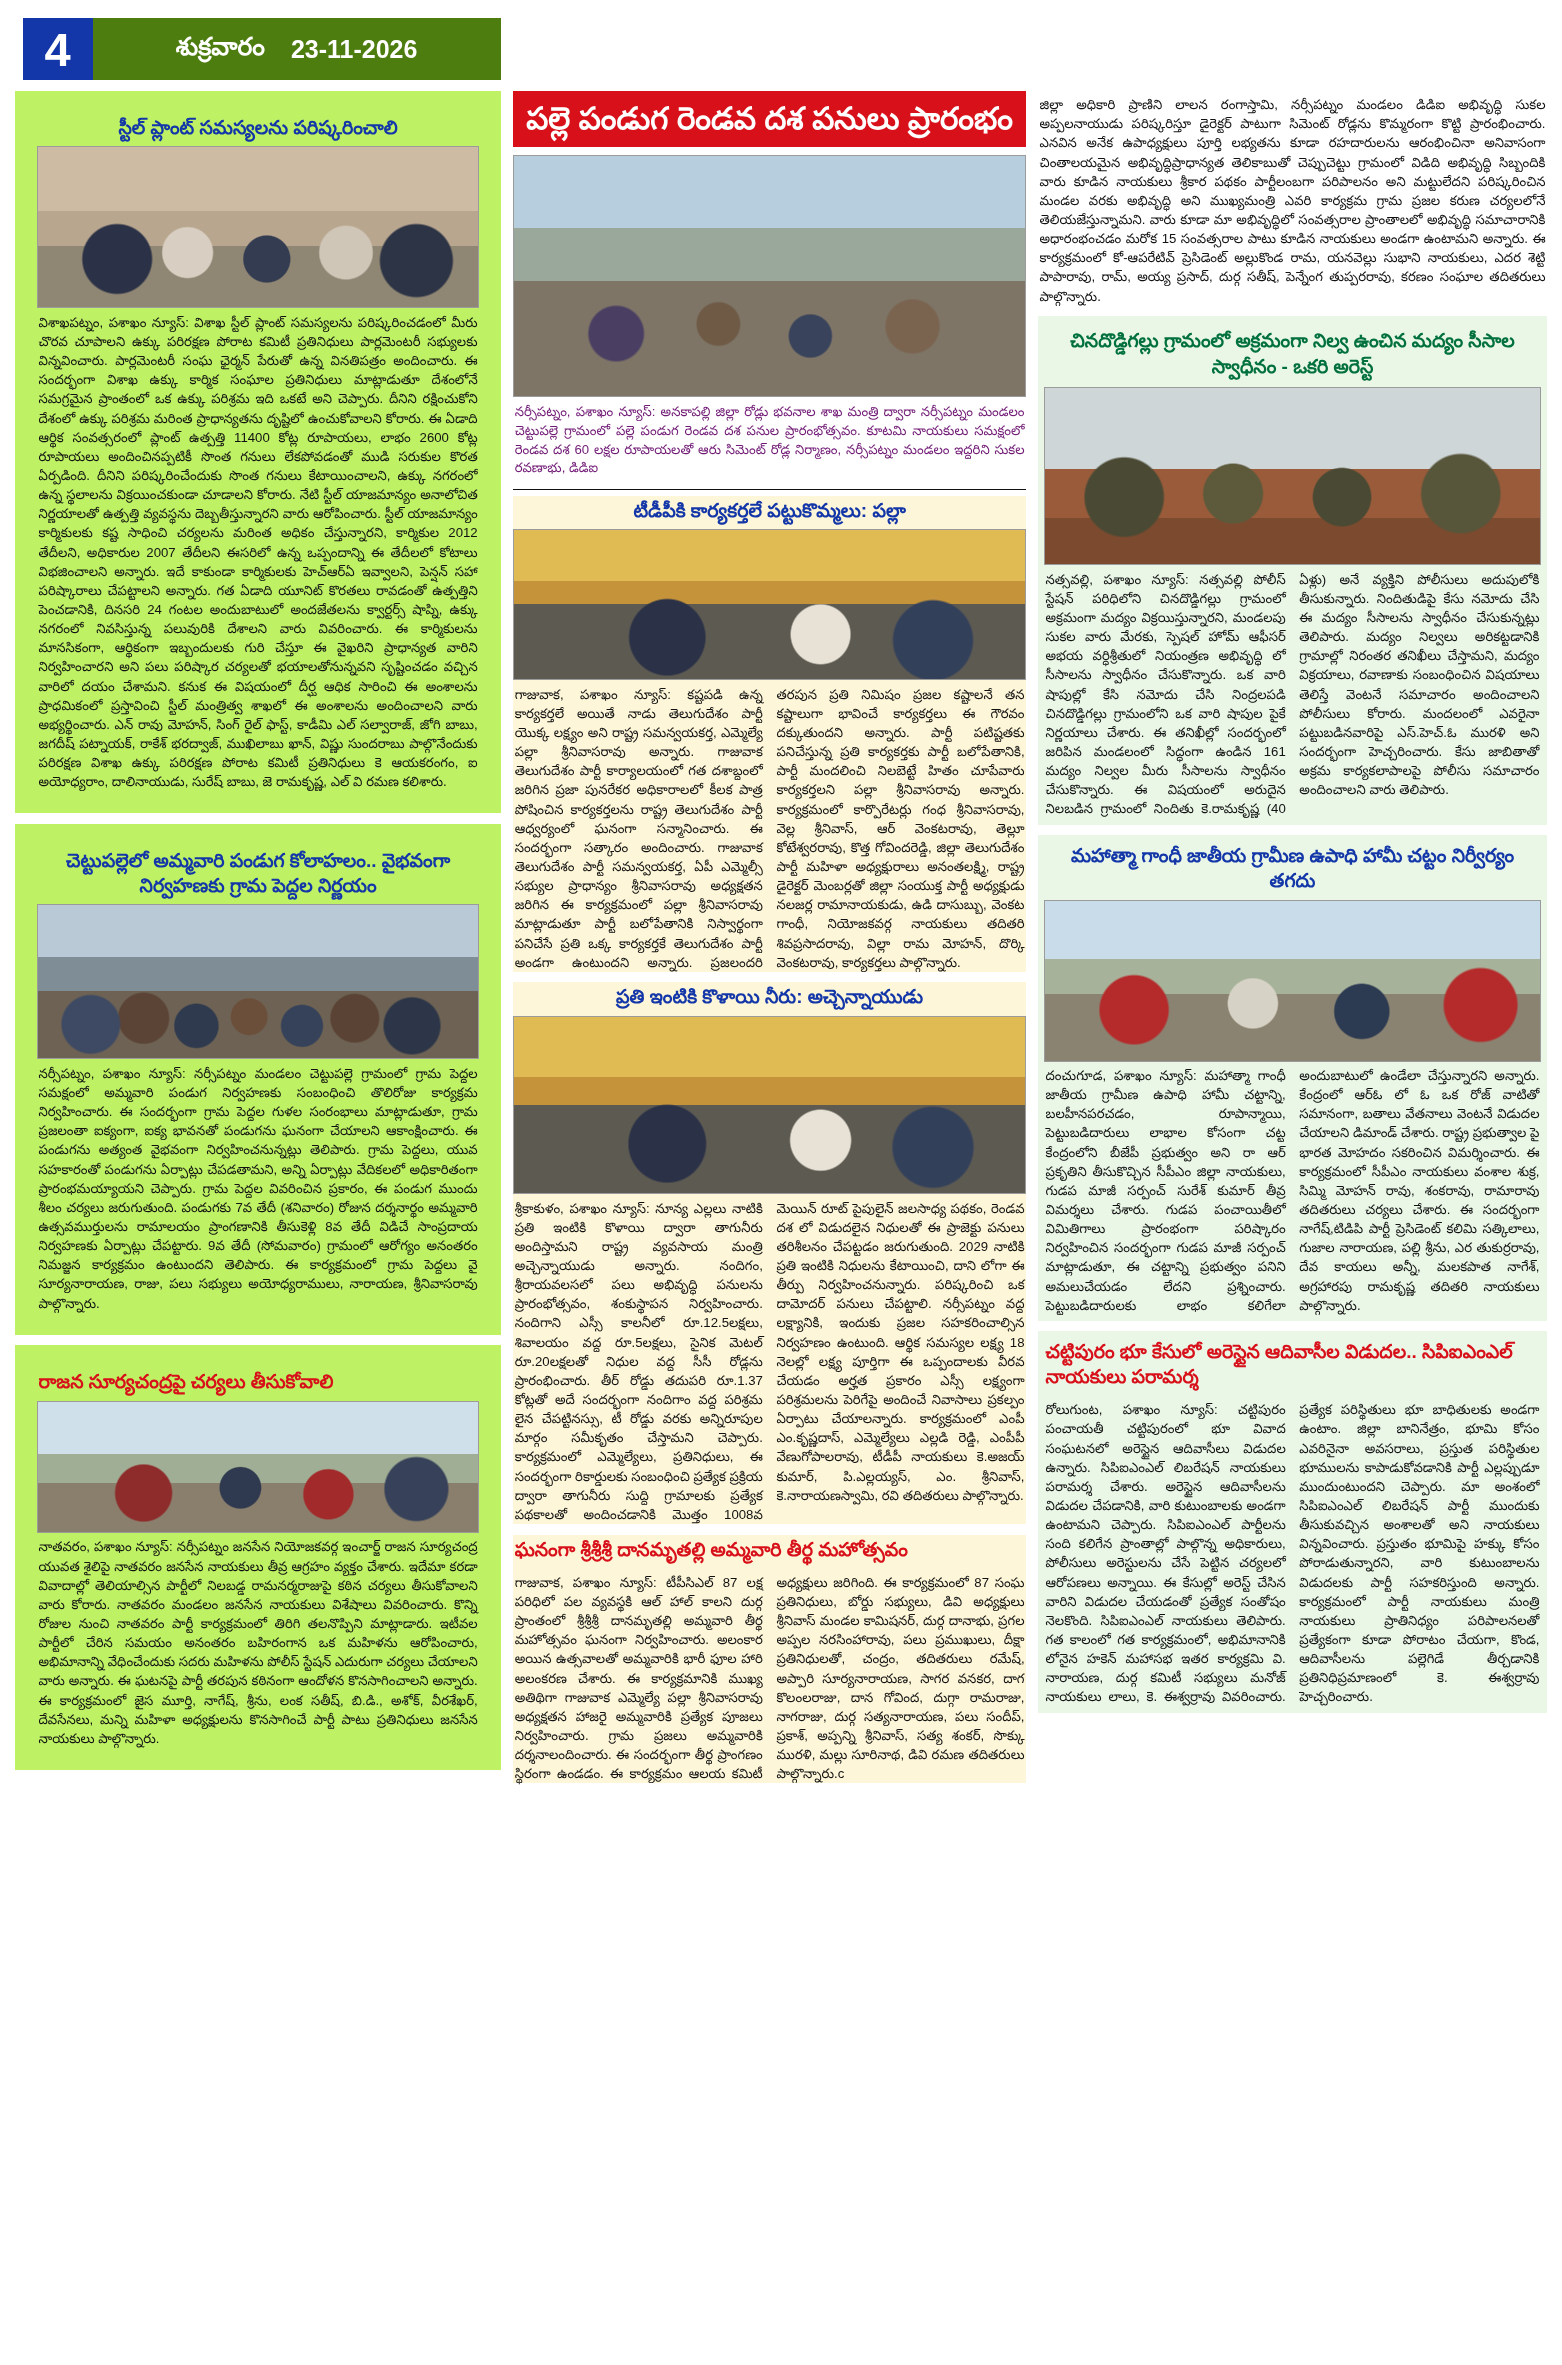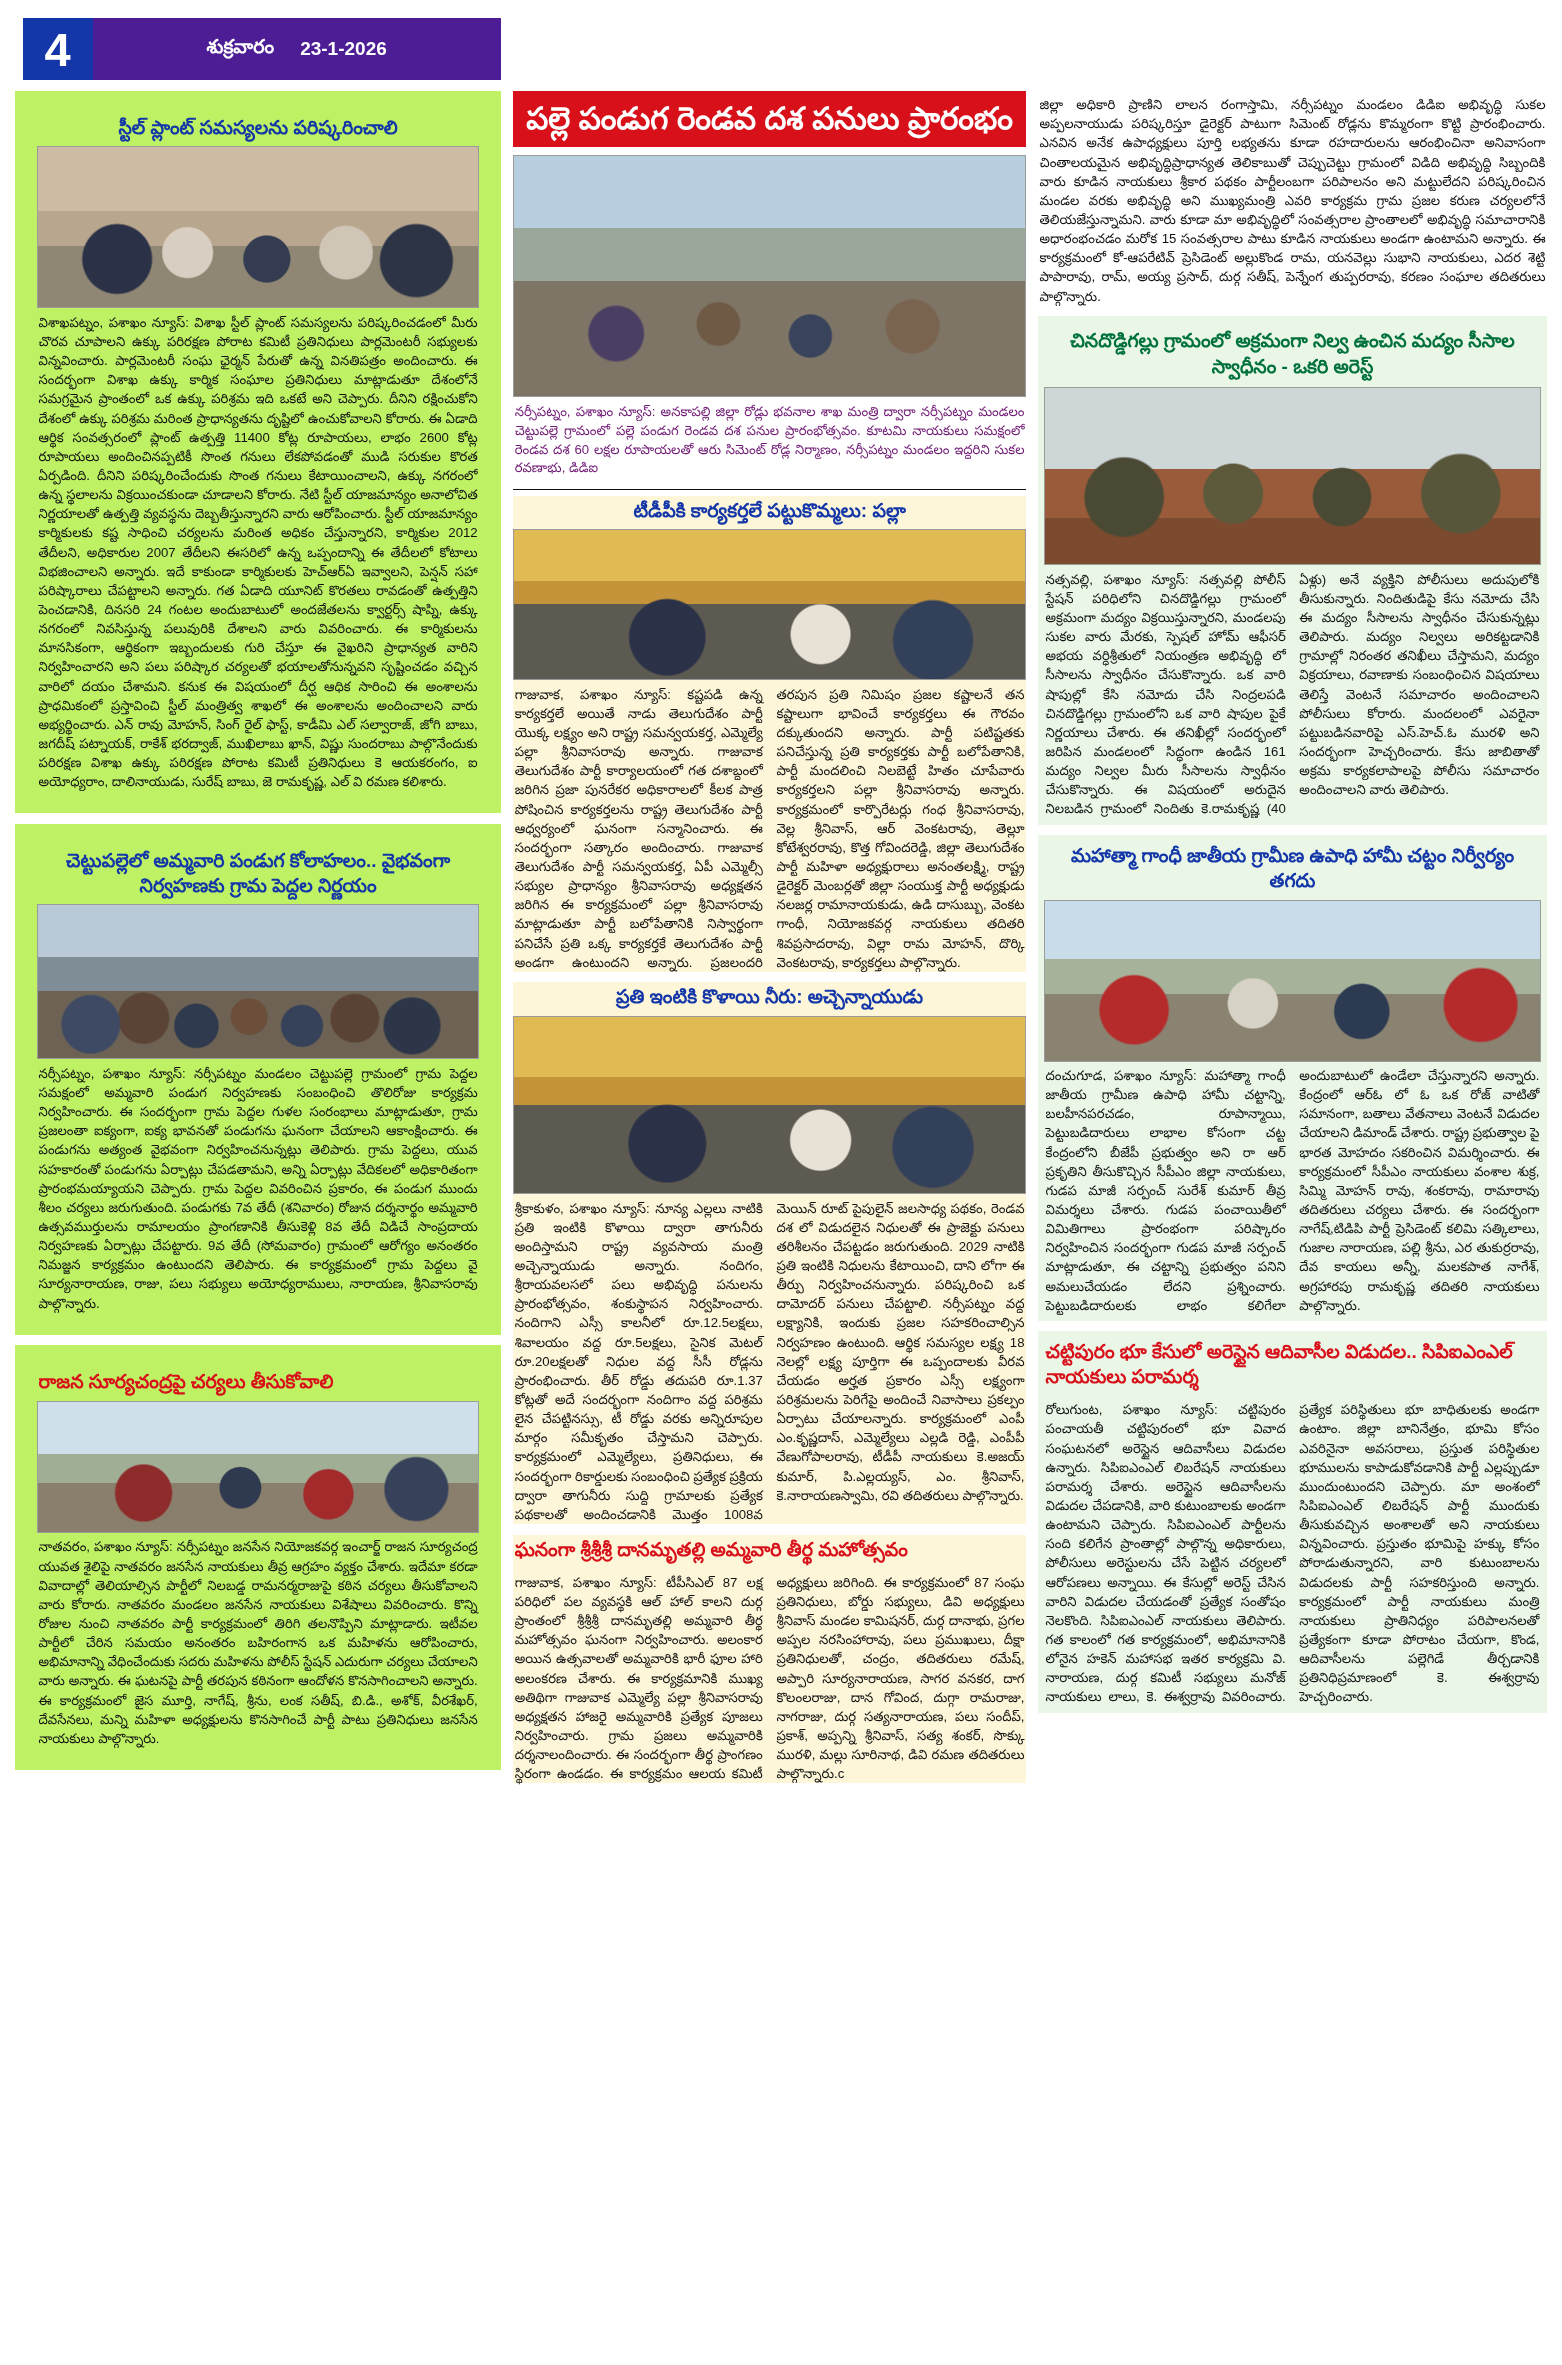--- a/index.html
+++ b/index.html
@@ -41,23 +41,23 @@
     color: #ffffff;
     font-size: 30px;
     font-weight: bold;
     display: flex;
     align-items: center;
     justify-content: center;
     letter-spacing: 0.8px;
   }
   .mast-date {
     width: 408px;
-    background: #4c1d95;
-    color: #ffffff;
-    font-size: 19px;
+    background: #4d7c0f;
+    color: #ffffff;
+    font-size: 25px;
     font-weight: bold;
     display: flex;
     align-items: center;
     justify-content: center;
     gap: 26px;
   }
 
   
   .cols {
     display: flex;
@@ -202,21 +202,21 @@
 </style>
 </head>
 <body>
 
 <div class="page">
 
   <div class="masthead">
     <div class="page-num">4</div>
     <div class="mast-date">
       <span>శుక్రవారం</span>
-      <span>23-1-2026</span>
+      <span>23-11-2026</span>
     </div>
   </div>
 
   <div class="cols">
 
     <div class="col-1">
 
       <div class="block tint-cyan">
         <div class="hl-blue">స్టీల్ ప్లాంట్ సమస్యలను పరిష్కరించాలి</div>
         <div class="photo ph-indoor" style="height:162px"></div>

